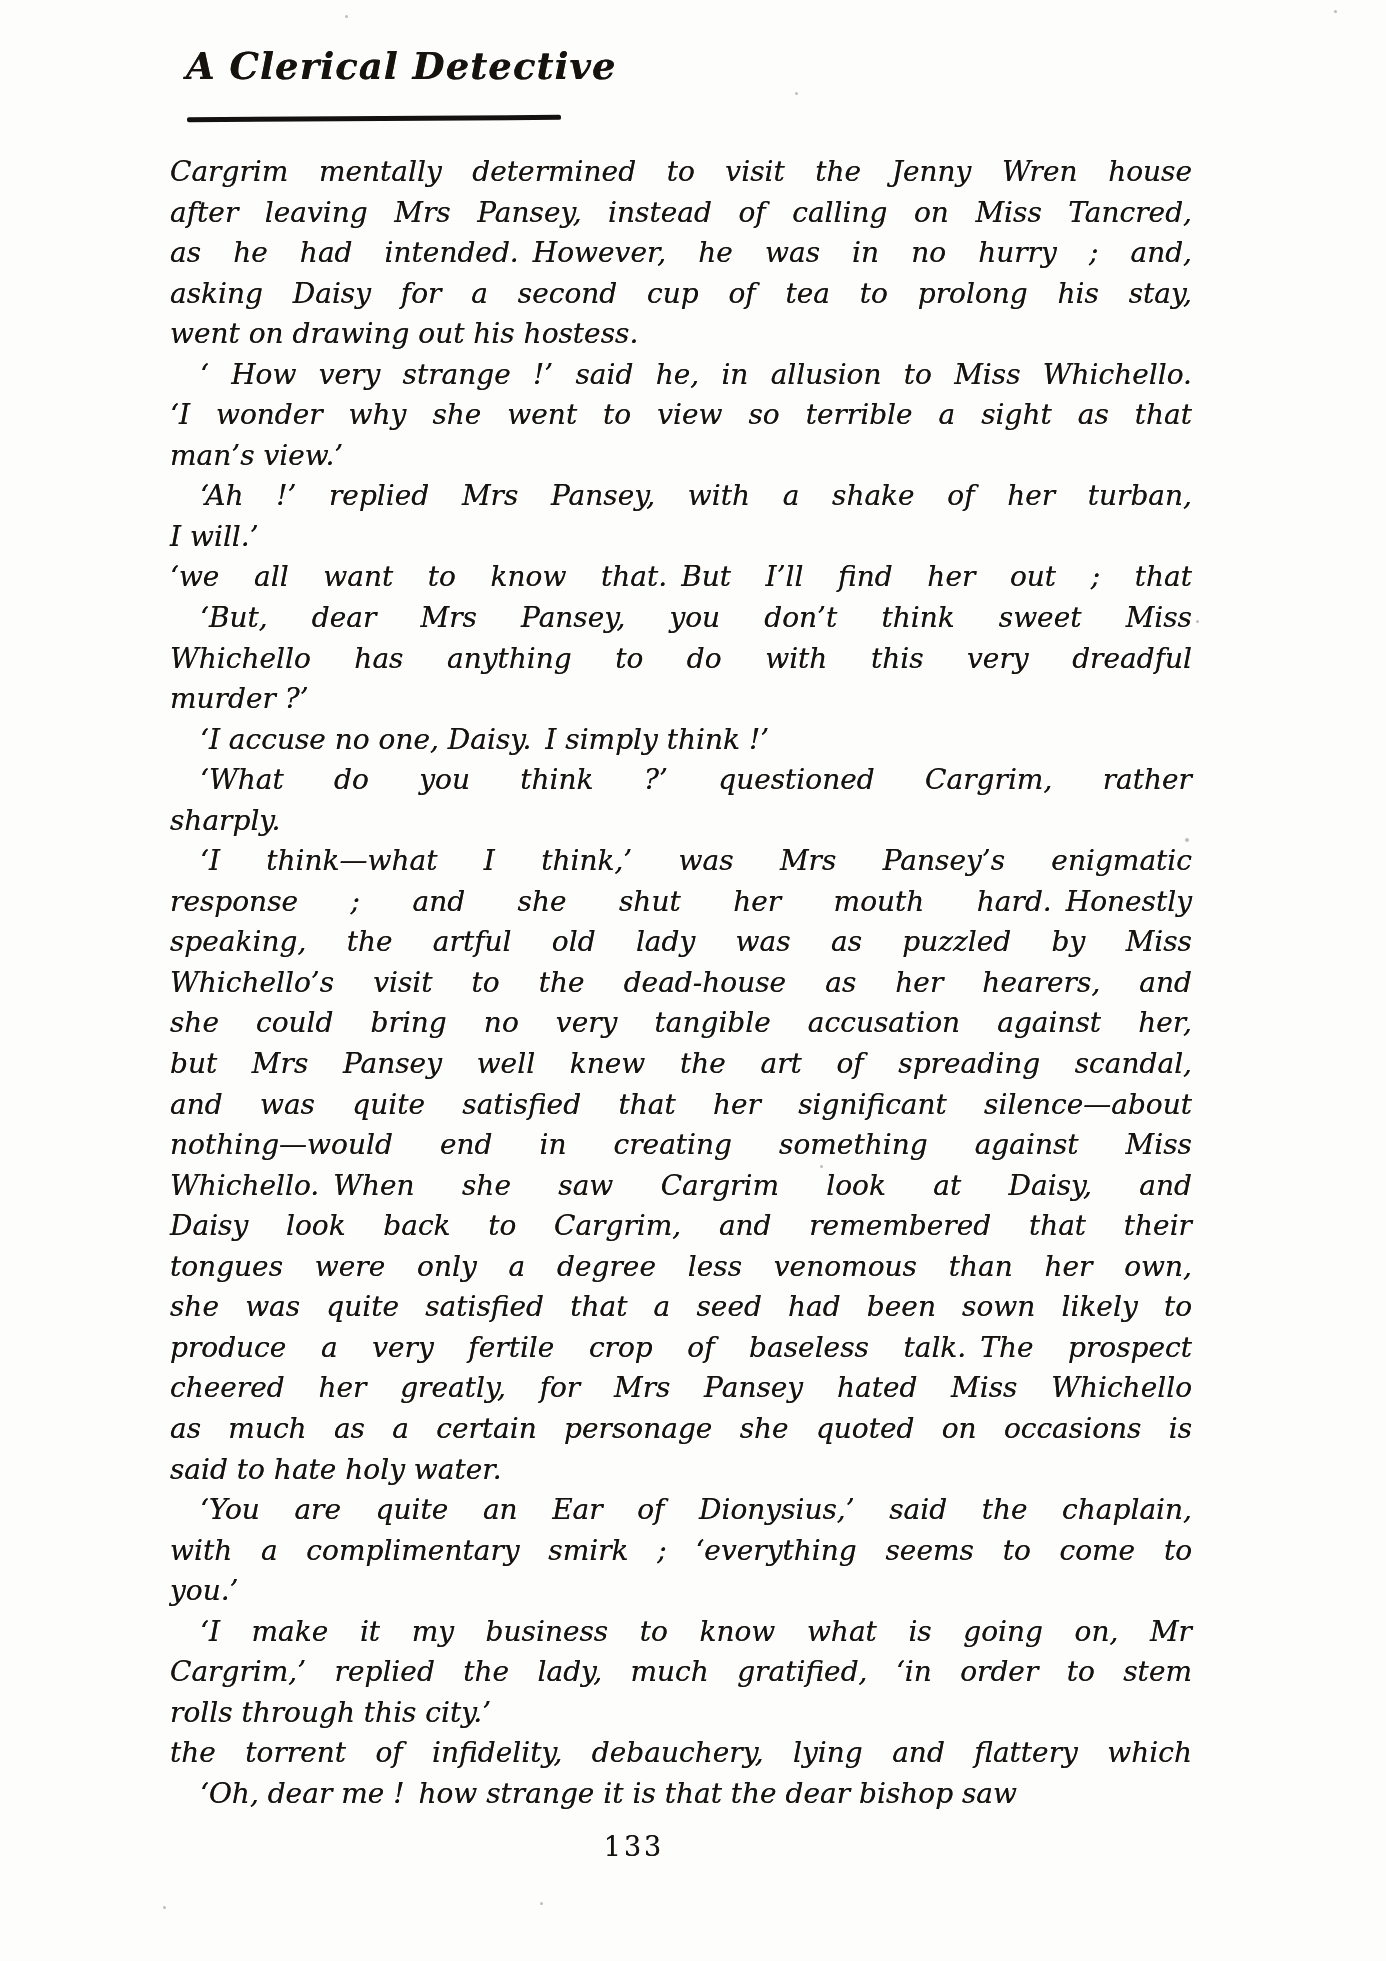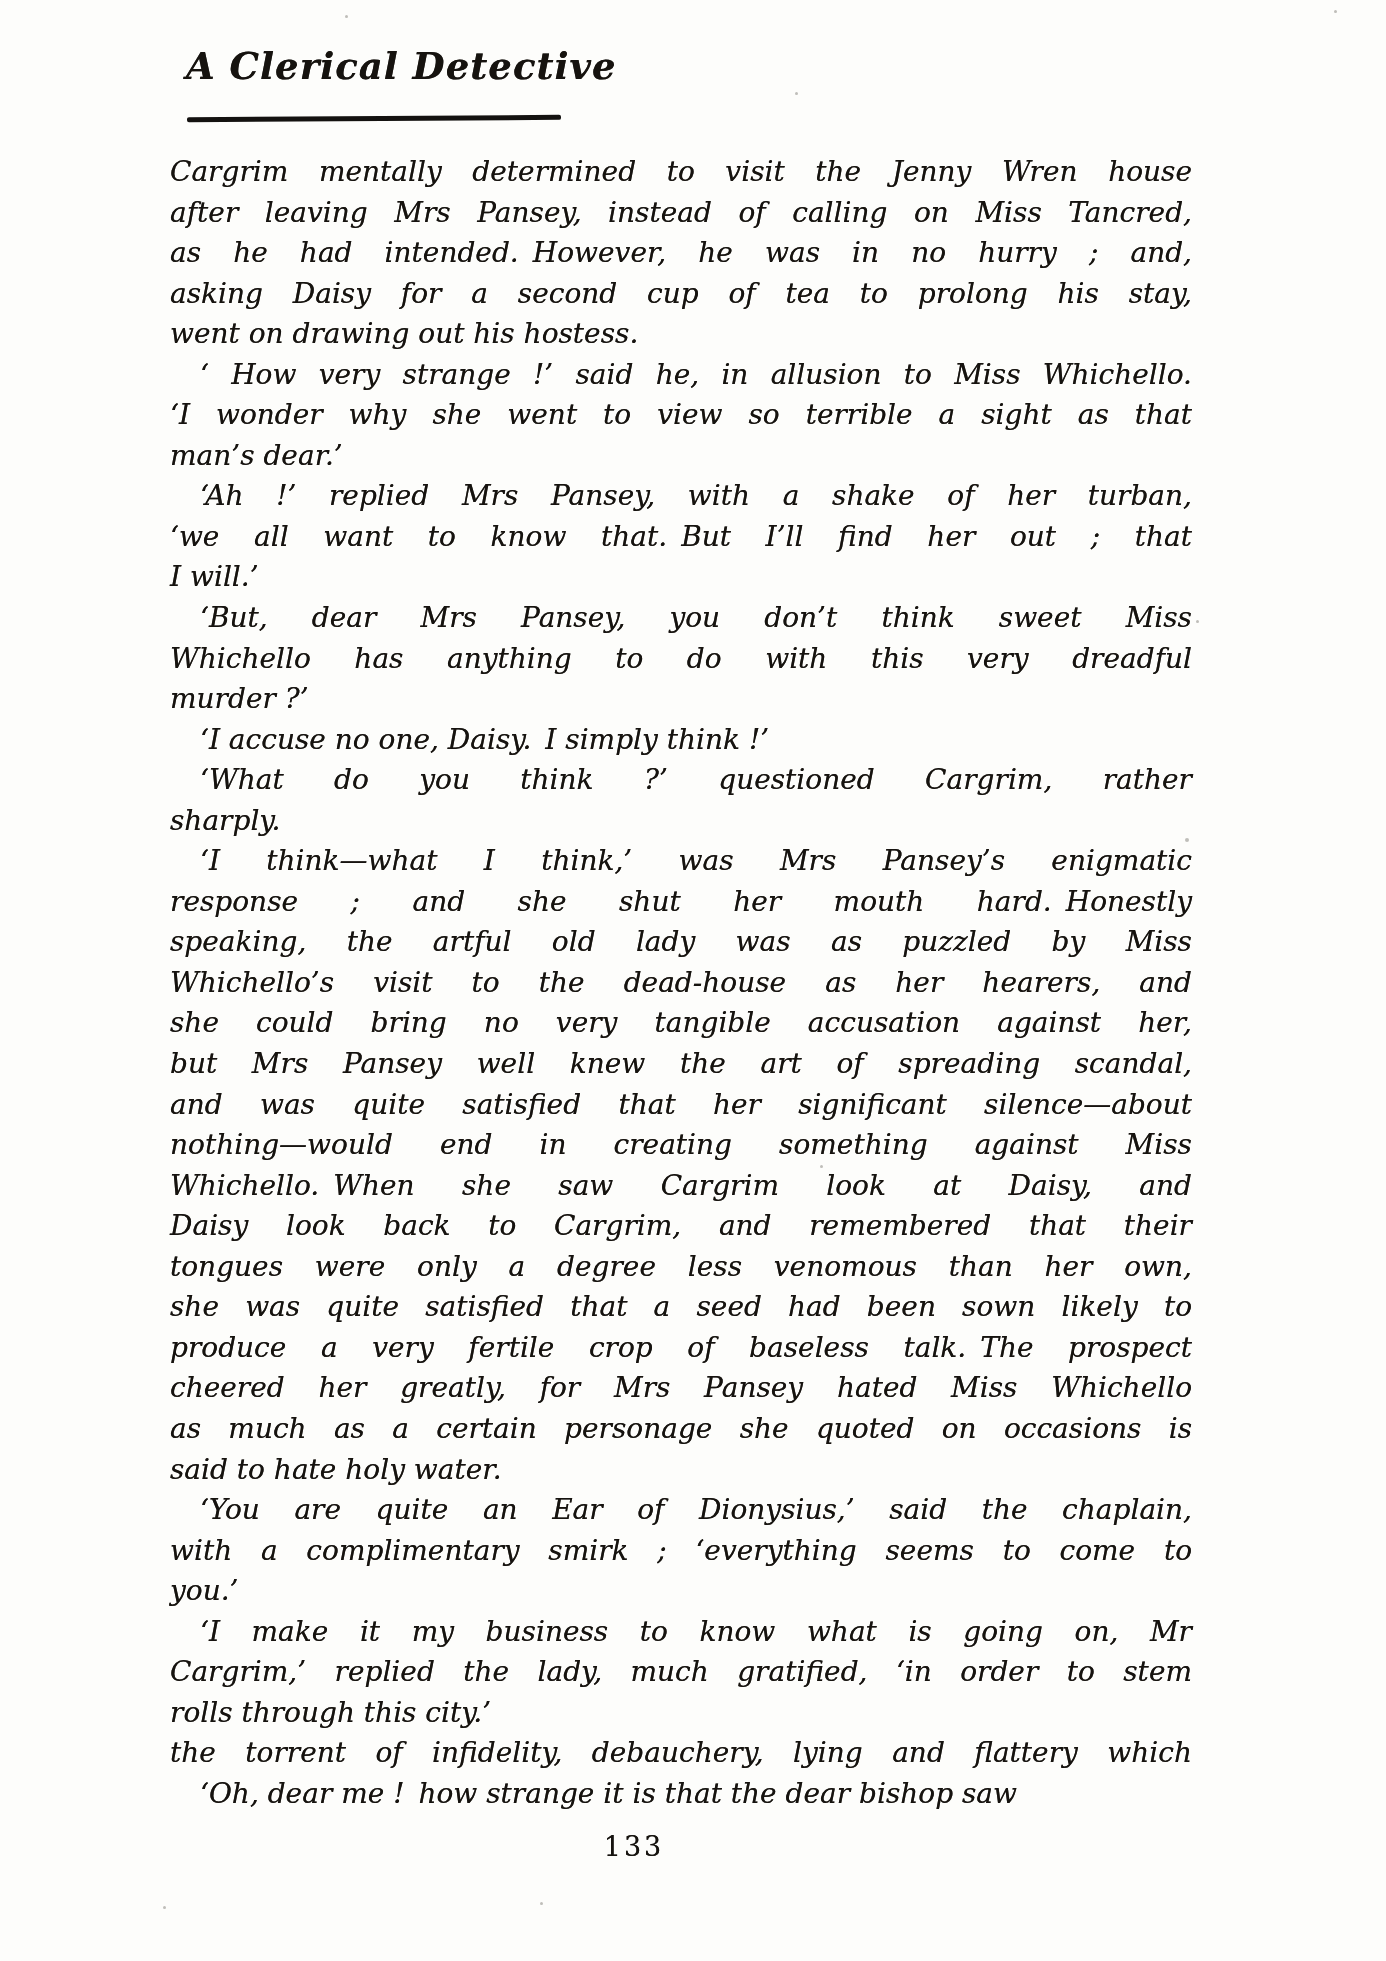--- a/index.html
+++ b/index.html
@@ -74,24 +74,24 @@
   <div class="header-rule"></div>
 
   <div class="text-block">
       <div class="line">Cargrim mentally determined to visit the Jenny Wren house</div>
       <div class="line">after leaving Mrs Pansey, instead of calling on Miss Tancred,</div>
       <div class="line">as he had intended. However, he was in no hurry ; and,</div>
       <div class="line">asking Daisy for a second cup of tea to prolong his stay,</div>
       <div class="line last">went on drawing out his hostess.</div>
       <div class="line indent">‘ How very strange !’ said he, in allusion to Miss Whichello.</div>
       <div class="line">‘I wonder why she went to view so terrible a sight as that</div>
-      <div class="line last">man’s dear.’</div>
+      <div class="line last">man’s view.’</div>
       <div class="line indent">‘Ah !’ replied Mrs Pansey, with a shake of her turban,</div>
+      <div class="line last">I will.’</div>
       <div class="line">‘we all want to know that. But I’ll find her out ; that</div>
-      <div class="line last">I will.’</div>
       <div class="line indent">‘But, dear Mrs Pansey, you don’t think sweet Miss</div>
       <div class="line">Whichello has anything to do with this very dreadful</div>
       <div class="line last">murder ?’</div>
       <div class="line last indent">‘I accuse no one, Daisy. I simply think !’</div>
       <div class="line indent">‘What do you think ?’ questioned Cargrim, rather</div>
       <div class="line last">sharply.</div>
       <div class="line indent">‘I think—what I think,’ was Mrs Pansey’s enigmatic</div>
       <div class="line">response ; and she shut her mouth hard. Honestly</div>
       <div class="line">speaking, the artful old lady was as puzzled by Miss</div>
       <div class="line">Whichello’s visit to the dead-house as her hearers, and</div>

